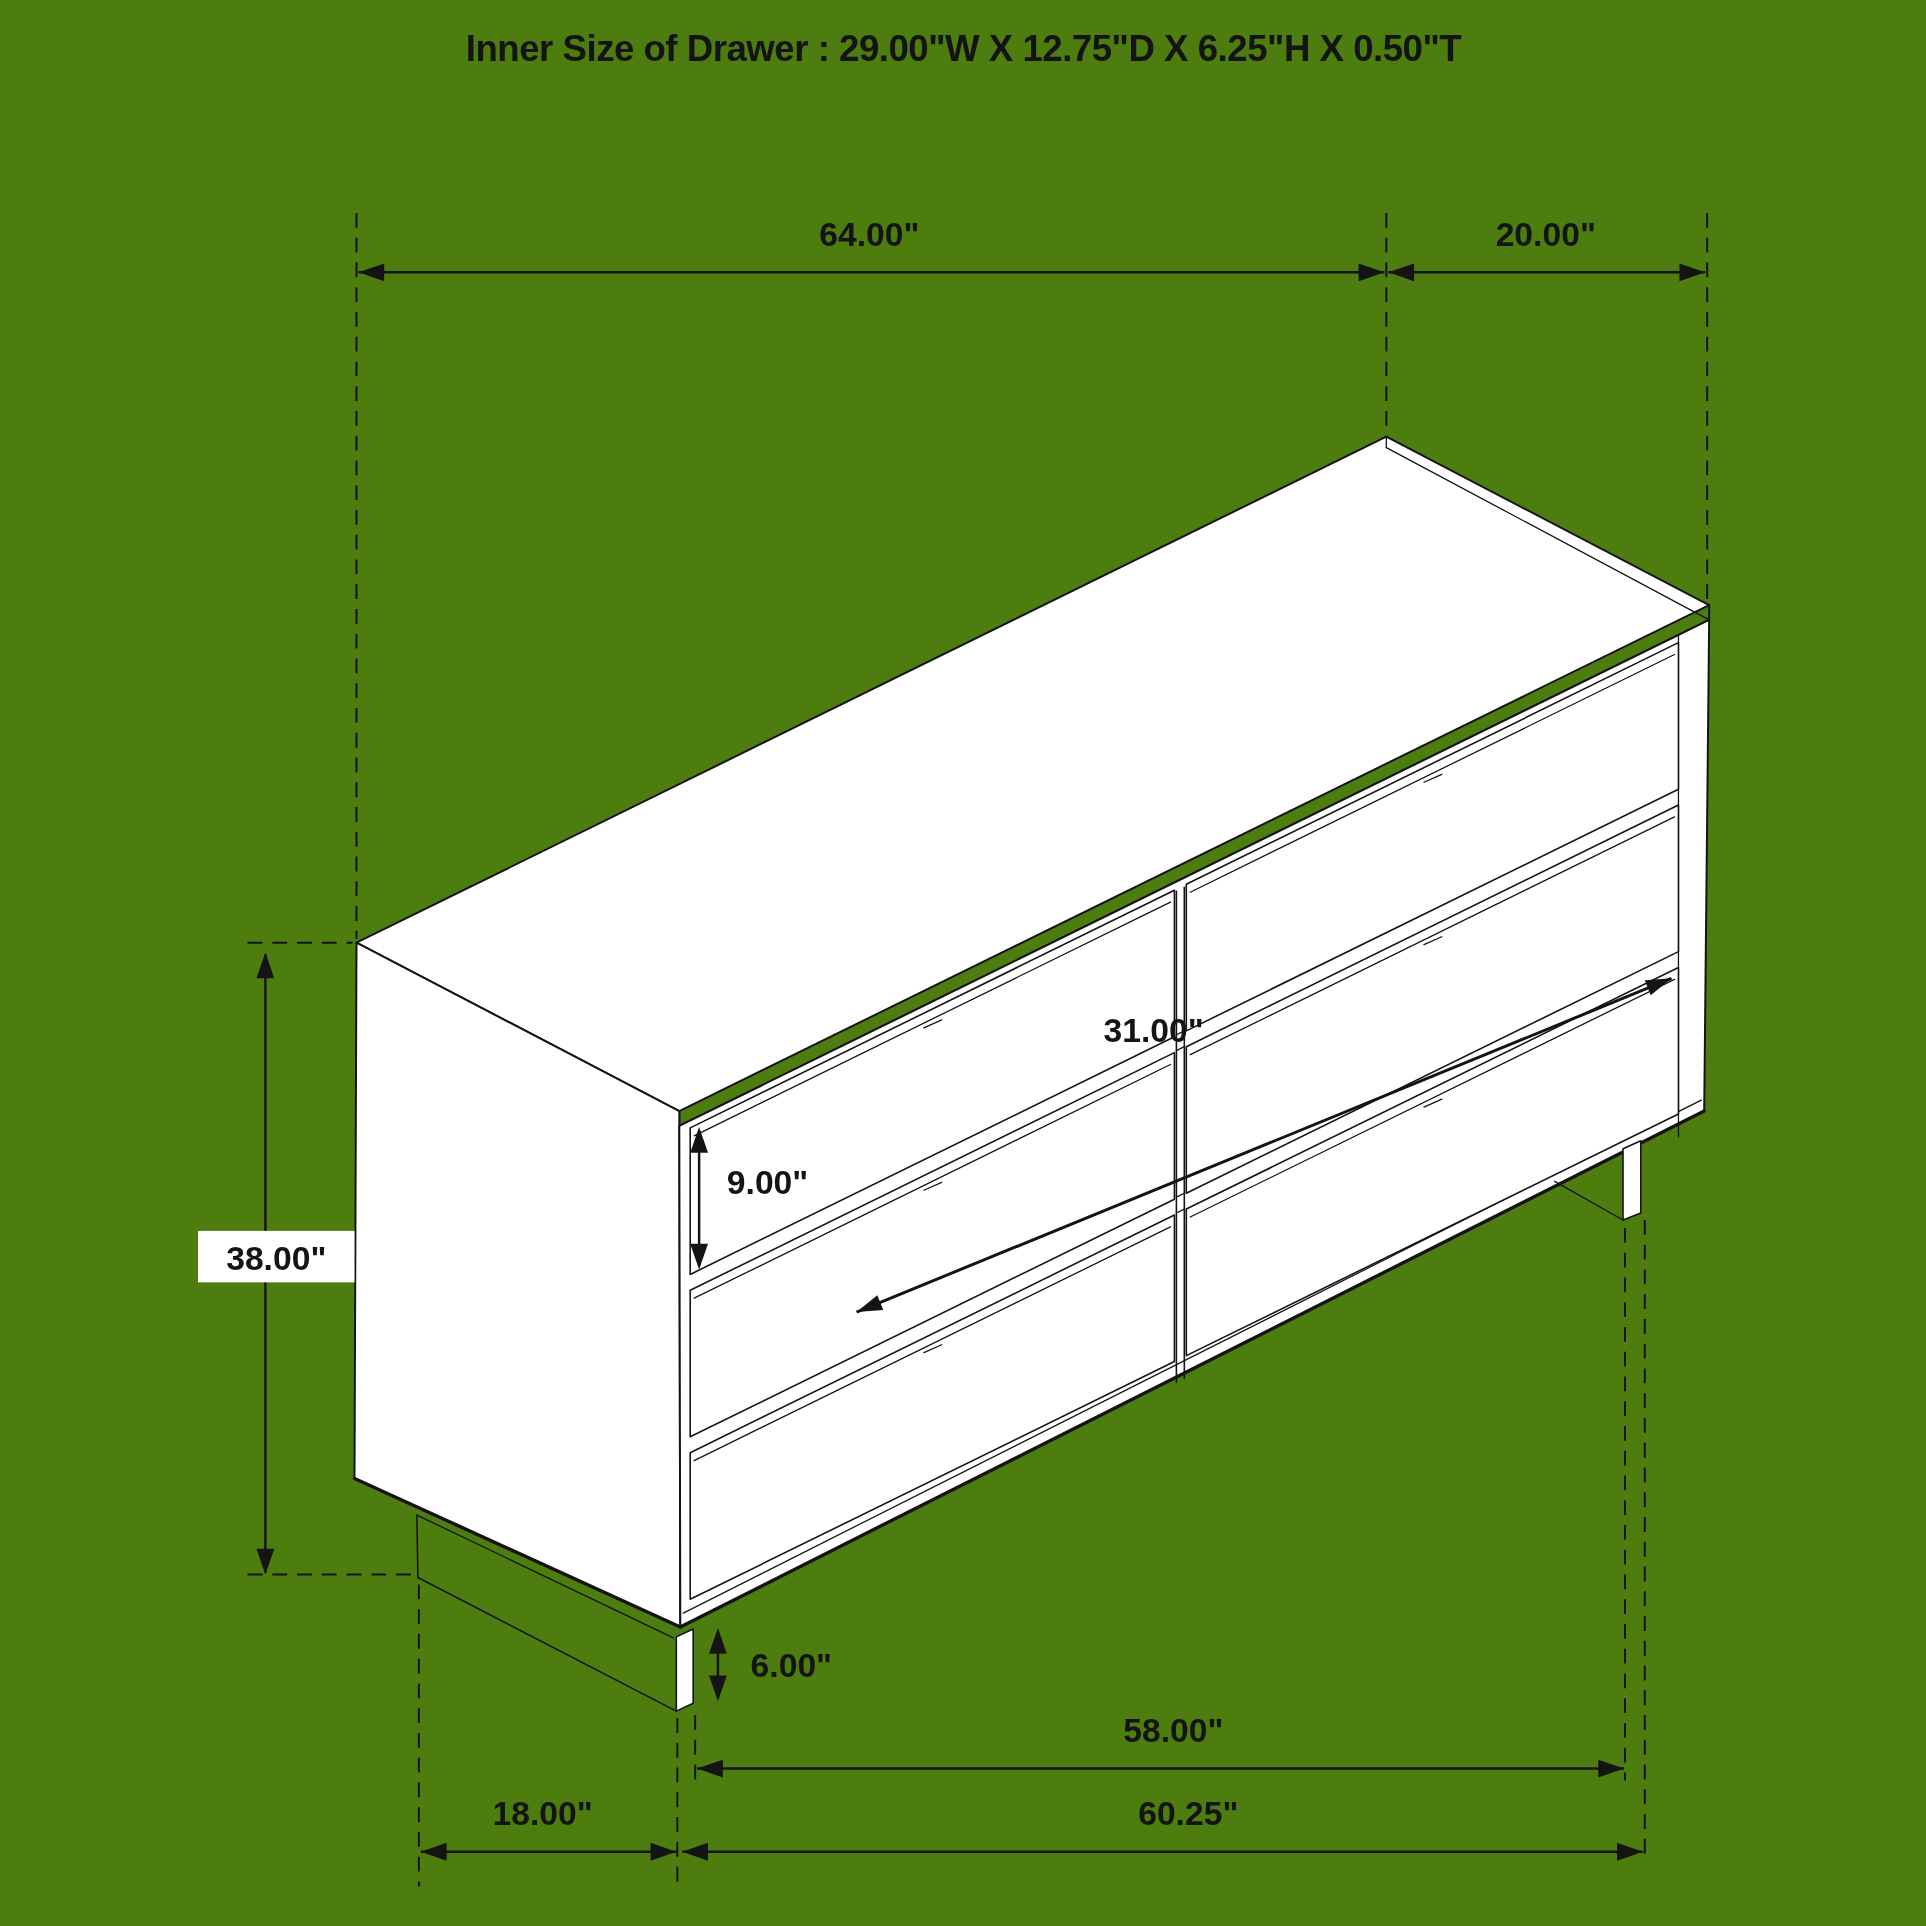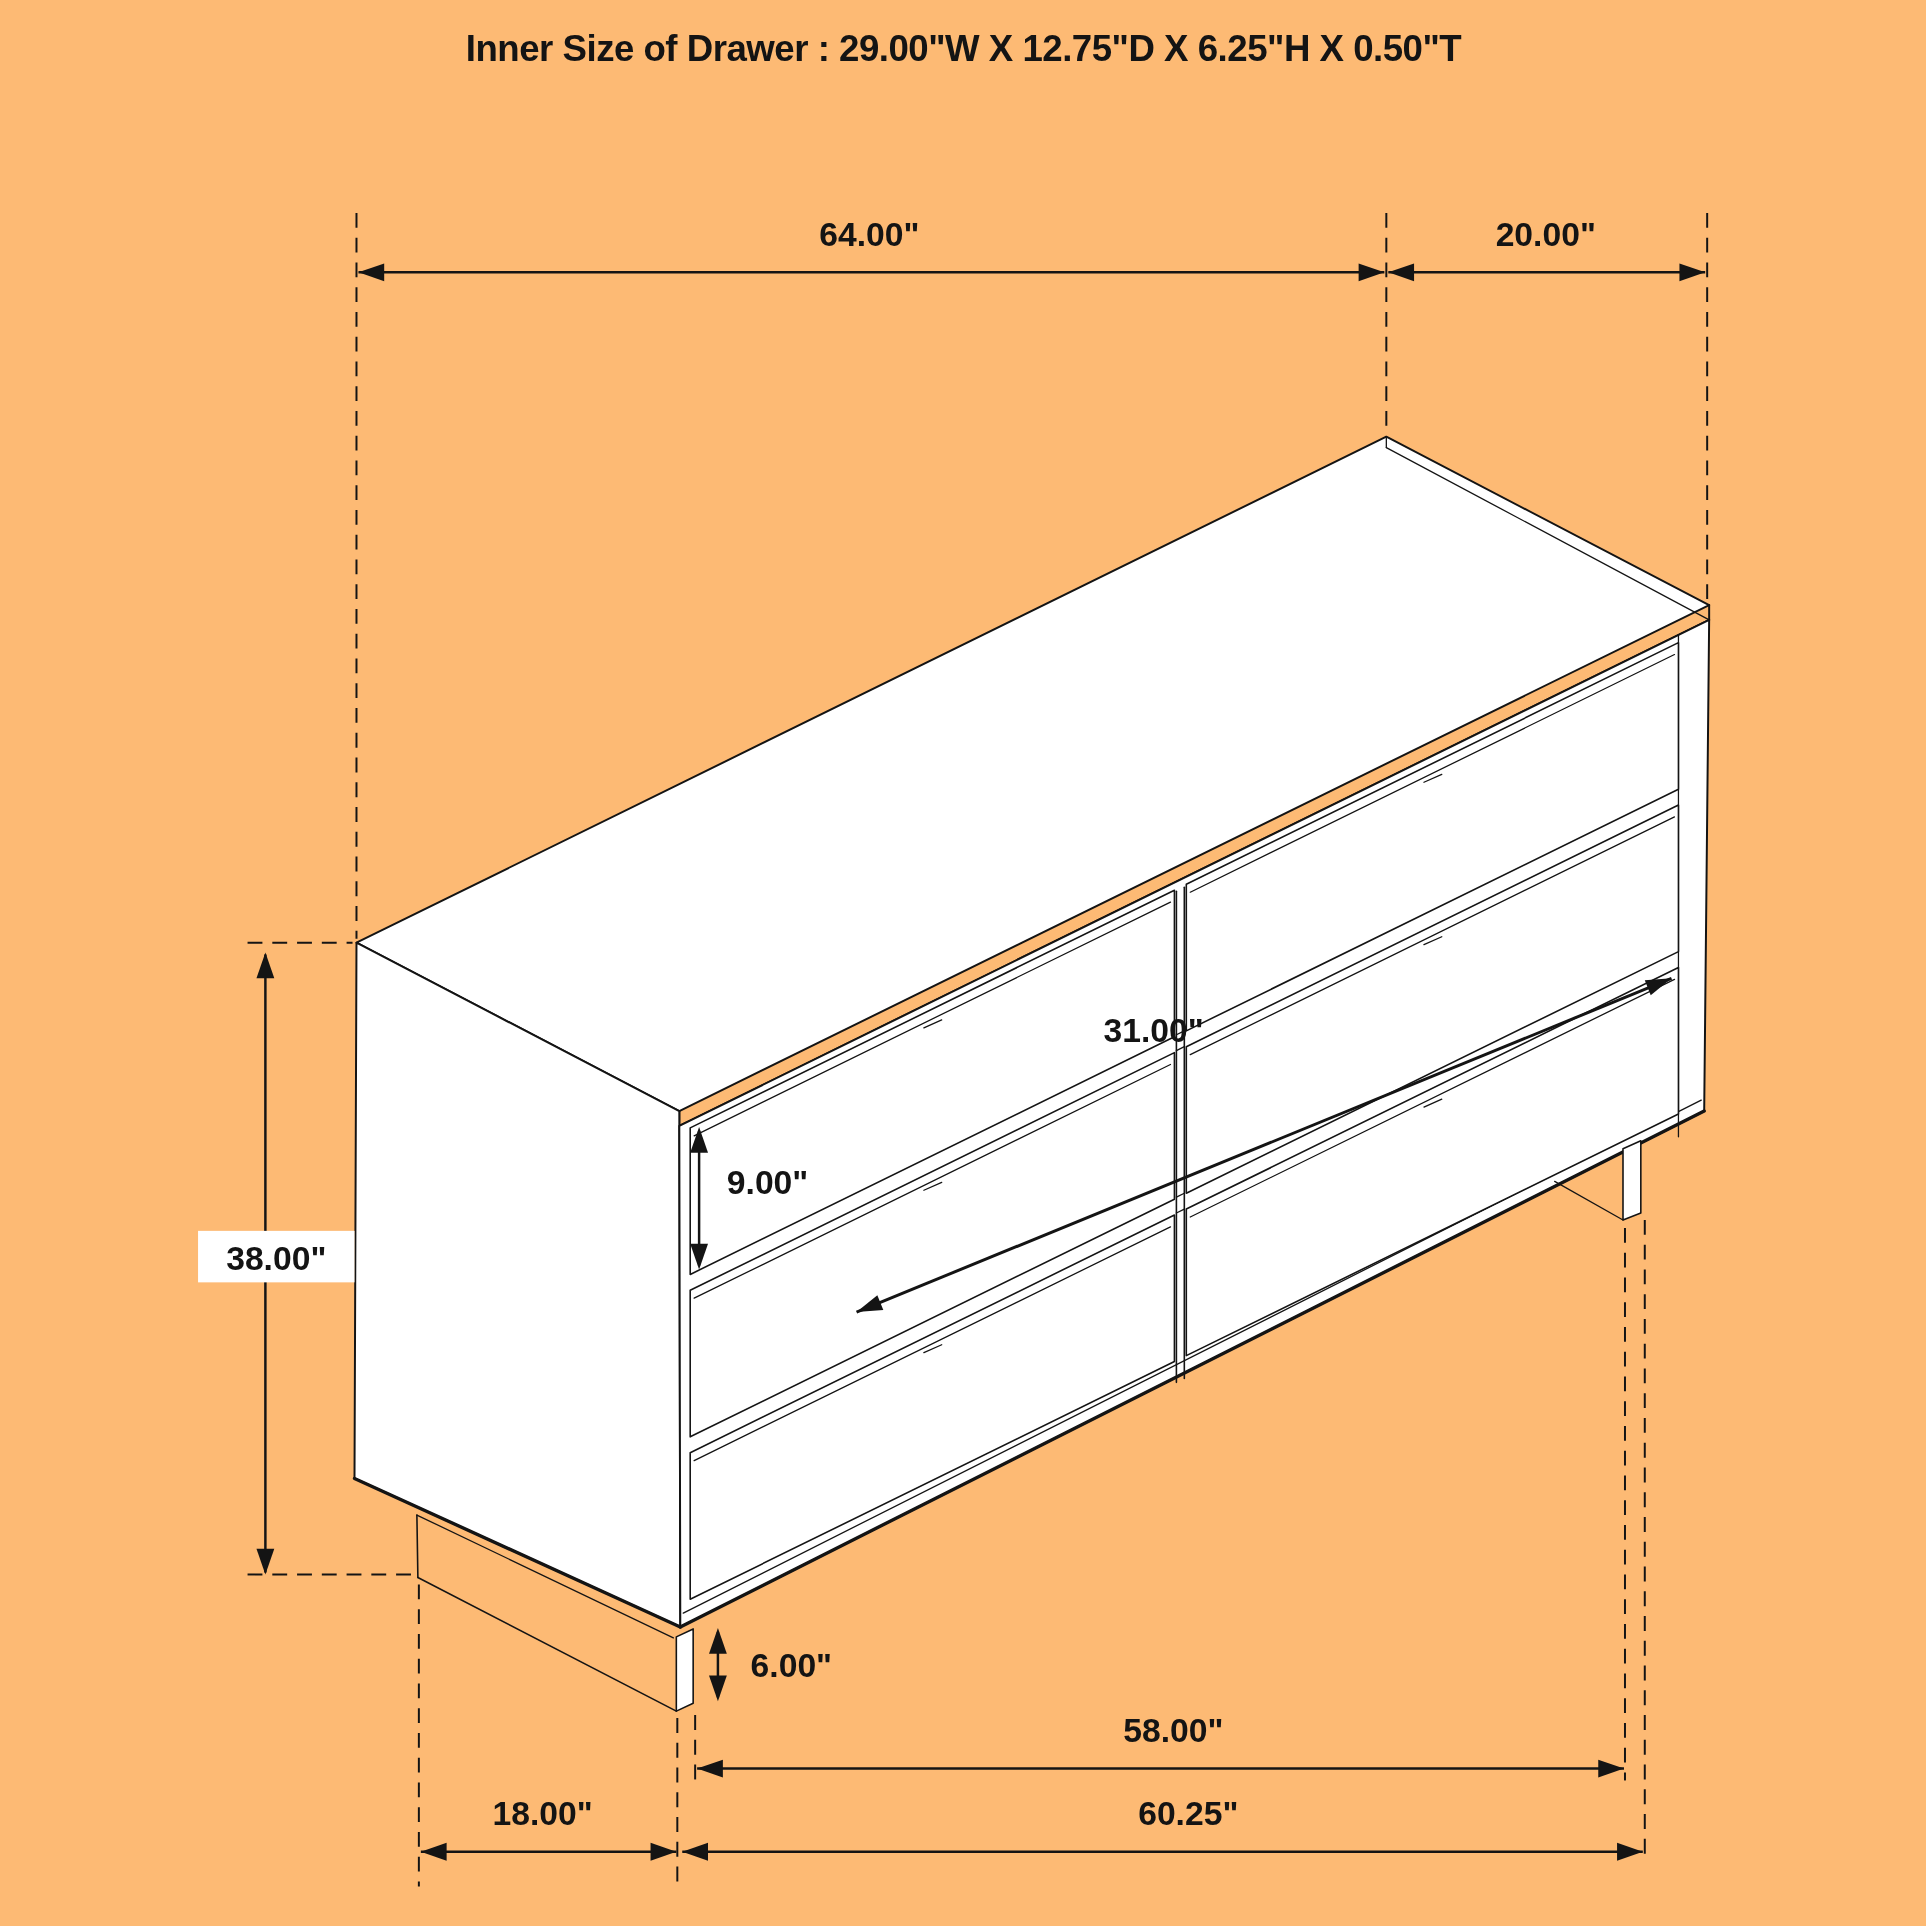--- a/index.html
+++ b/index.html
@@ -1,16 +1,16 @@
 <!DOCTYPE html>
 <html><head>
 <meta charset="utf-8">
 <style>
   html,body{margin:0;padding:0;background:#ffffff;}
-  .canvas{position:relative;width:1927px;height:1927px;background:#fdba74;overflow:hidden;
+  .canvas{position:relative;width:1927px;height:1927px;background:#4d7c0f;overflow:hidden;
           font-family:"Liberation Sans", sans-serif;}
   svg{position:absolute;left:0;top:0;}
   .ln     {stroke:#141414;stroke-width:2;fill:none;stroke-linejoin:round;stroke-linecap:round;}
   .face   {stroke:#141414;stroke-width:2;fill:#ffffff;stroke-linejoin:round;}
   .drawer {stroke:#141414;stroke-width:1.6;fill:#ffffff;stroke-linejoin:round;}
   .thin   {stroke:#141414;stroke-width:1.3;fill:none;stroke-linecap:round;}
   .mid    {stroke:#141414;stroke-width:1.6;fill:none;stroke-linecap:round;}
   .thick  {stroke:#141414;stroke-width:3.4;fill:none;stroke-linecap:round;}
   .dash   {stroke:#141414;stroke-width:2;fill:none;stroke-dasharray:15 10;}
   .dim    {stroke:#141414;stroke-width:2.5;fill:none;}

